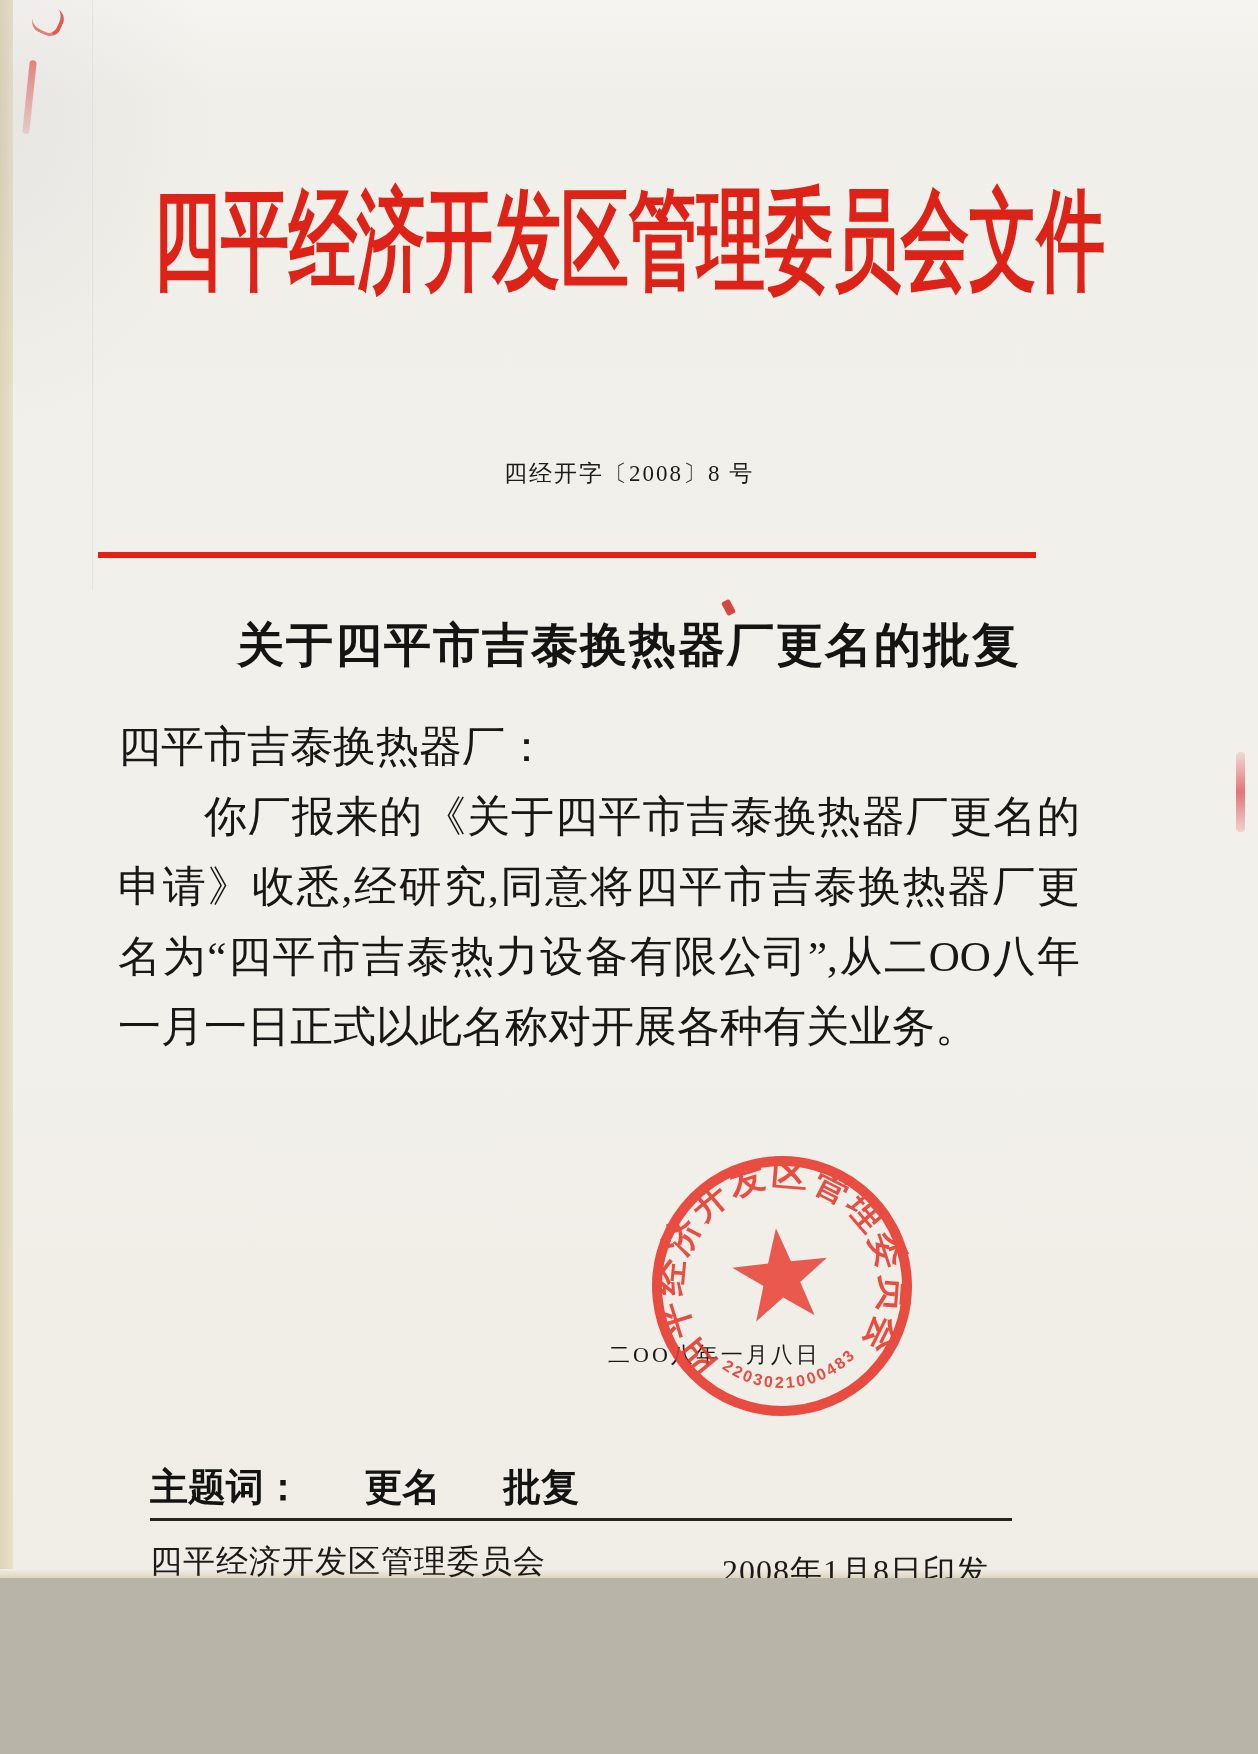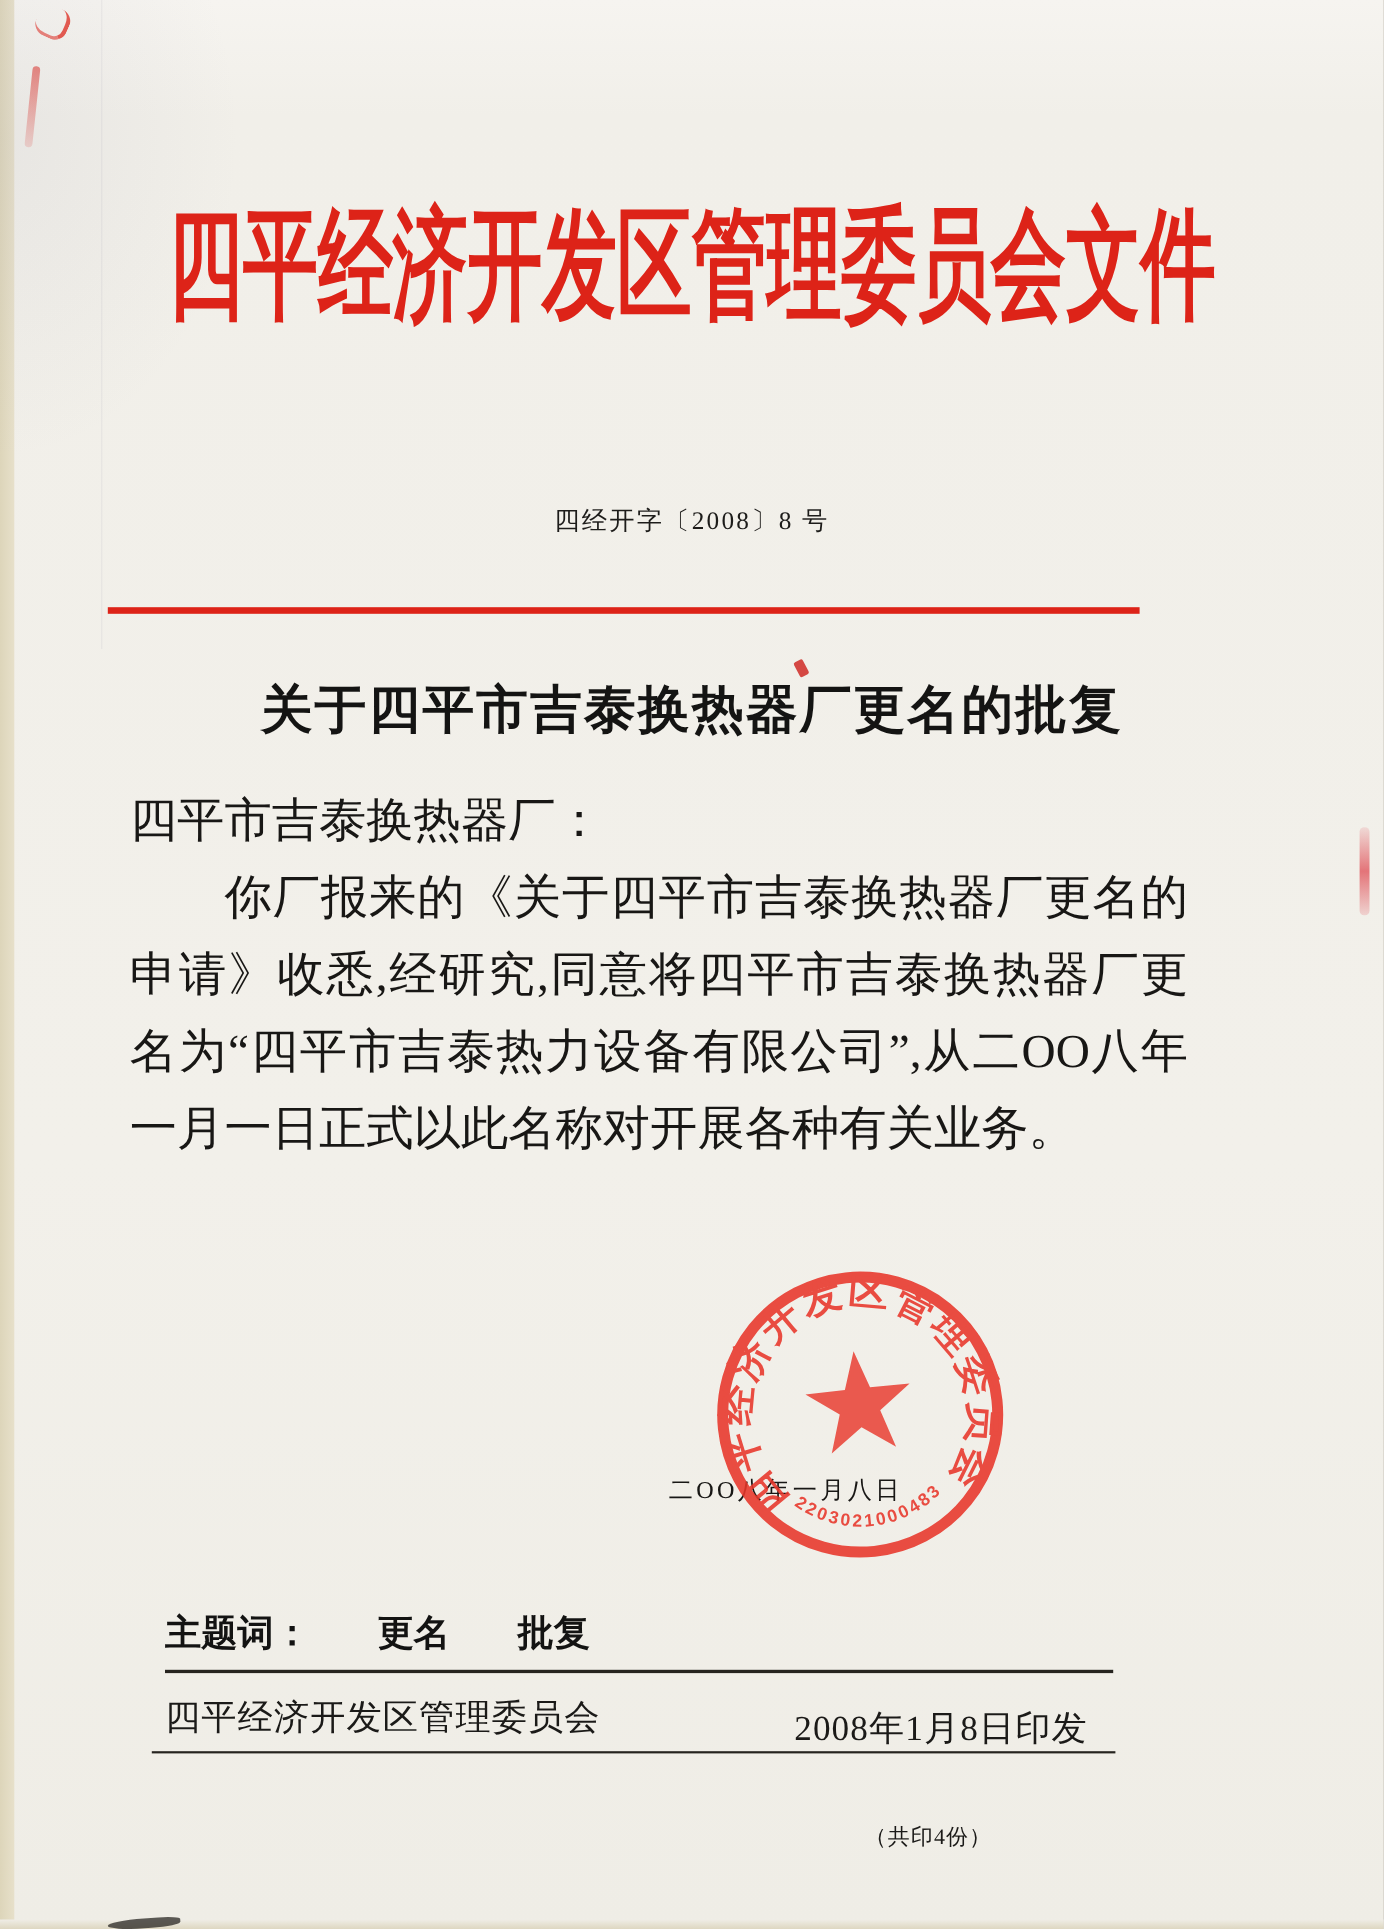--- a/index.html
+++ b/index.html
@@ -3,21 +3,21 @@
 <meta charset="utf-8">
 <style>
   html,body{margin:0;padding:0;}
   body{
     width:1258px;height:1754px;
     background:#b8b4a8;
     font-family:"Liberation Serif","DejaVu Serif",serif;
     position:relative;overflow:hidden;
   }
   .page{
-    position:absolute;left:0;top:0;width:1258px;height:1754px;
+    position:absolute;left:0;top:0;width:1258px;height:1578px;
     background:linear-gradient(180deg,#f6f4f0 0%,#f1efe9 6%,#f2f0ea 60%,#efede6 100%);
     overflow:hidden;
   }
   
   .edge-left{position:absolute;left:0;top:0;width:13px;height:1754px;
     background:linear-gradient(90deg,#ddd5ba,#e7e0ca);}
   .edge-bottom{position:absolute;left:0;bottom:0;width:1258px;height:9px;
     background:linear-gradient(0deg,#ddd6bf,#efede6);}
   .crease{position:absolute;left:92px;top:0;width:1px;height:590px;
     background:rgba(90,90,110,0.07);}
@@ -59,21 +59,21 @@
     position:absolute;left:608px;top:1340px;
     font-size:22px;color:#181715;letter-spacing:3px;z-index:1;
   }
   .seal{
     position:absolute;left:644px;top:1148px;width:276px;height:276px;
     z-index:2;opacity:0.88;transform:rotate(-6deg);
     pointer-events:none;
   }
   .keywords-row{
     position:absolute;left:150px;top:1462px;
-    font-size:33px;font-weight:bold;color:#131312;
+    font-size:38px;font-weight:bold;color:#131312;
     font-family:"Liberation Sans","DejaVu Sans",sans-serif;
   }
   .keywords-row .kw{margin-left:52px;}
   .rule-thin-1{position:absolute;left:150px;top:1518px;width:862px;height:3px;background:#26241f;}
   .rule-thin-2{position:absolute;left:138px;top:1592px;width:876px;height:2px;background:#26241f;}
   .footer-row{
     position:absolute;left:150px;top:1540px;width:862px;
     font-size:32px;color:#1b1a18;
   }
   .footer-issuer{position:absolute;left:0;top:0;letter-spacing:1px;}

